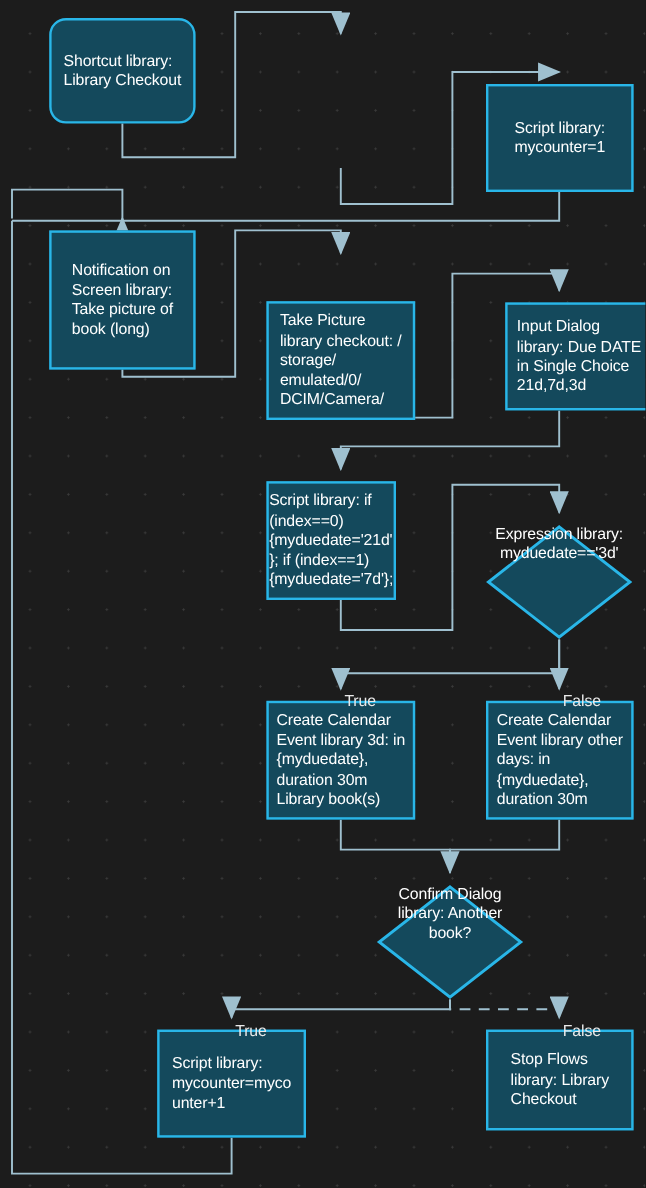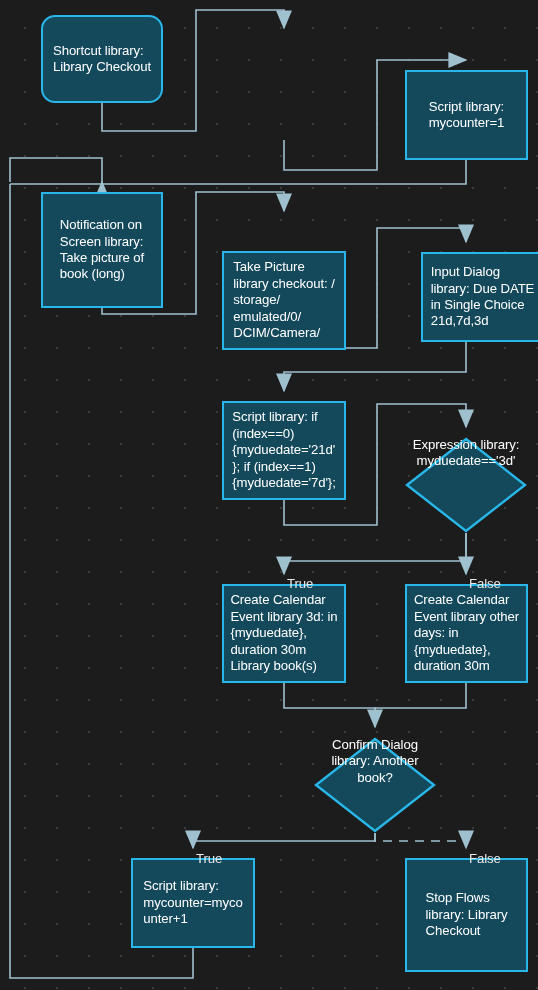--- a/index.html
+++ b/index.html
@@ -136,21 +136,21 @@
 library checkout: /
 storage/
 emulated/0/
 DCIM/Camera/</div>
 
   <div class="node" style="left:405px; top:252px; width:123px; height:90px;margin-left:16px;">Input Dialog
 library: Due DATE
 in Single Choice
 21d,7d,3d</div>
 
-  <div class="node" style="left:222px; top:401px; width:124px; height:99px;">Script library: if
+  <div class="node" style="left:222px; top:401px; width:108px; height:99px;">Script library: if
 (index==0)
 {myduedate='21d'
 }; if (index==1)
 {myduedate='7d'};</div>
 
   <div class="diamond-wrap" style="left:405px; top:437px; width:122px; height:96px;">
     <svg class="diamond-shape" viewBox="0 0 122 96">
       <polygon points="61,2 120,48 61,94 2,48" fill="#14495c" stroke="#29b6e8" stroke-width="2.4"></polygon>
     </svg>
     <span class="diamond-label">Expression library:
@@ -175,21 +175,21 @@
     </svg>
     <span class="diamond-label">Confirm Dialog
 library: Another
 book?</span>
   </div>
 
   <div class="node" style="left:131px; top:858px; width:124px; height:90px;">Script library:
 mycounter=myco
 unter+1</div>
 
-  <div class="node" style="left:405px; top:858px; width:123px; height:114px;">Stop Flows
+  <div class="node" style="left:405px; top:858px; width:123px; height:84px;">Stop Flows
 library: Library
 Checkout</div>
 
   <div class="edge-label" style="left:287px; top:553px;">True</div>
   <div class="edge-label" style="left:469px; top:553px;">False</div>
   <div class="edge-label" style="left:196px; top:828px;">True</div>
   <div class="edge-label" style="left:469px; top:828px;">False</div>
 
 </div>
 

